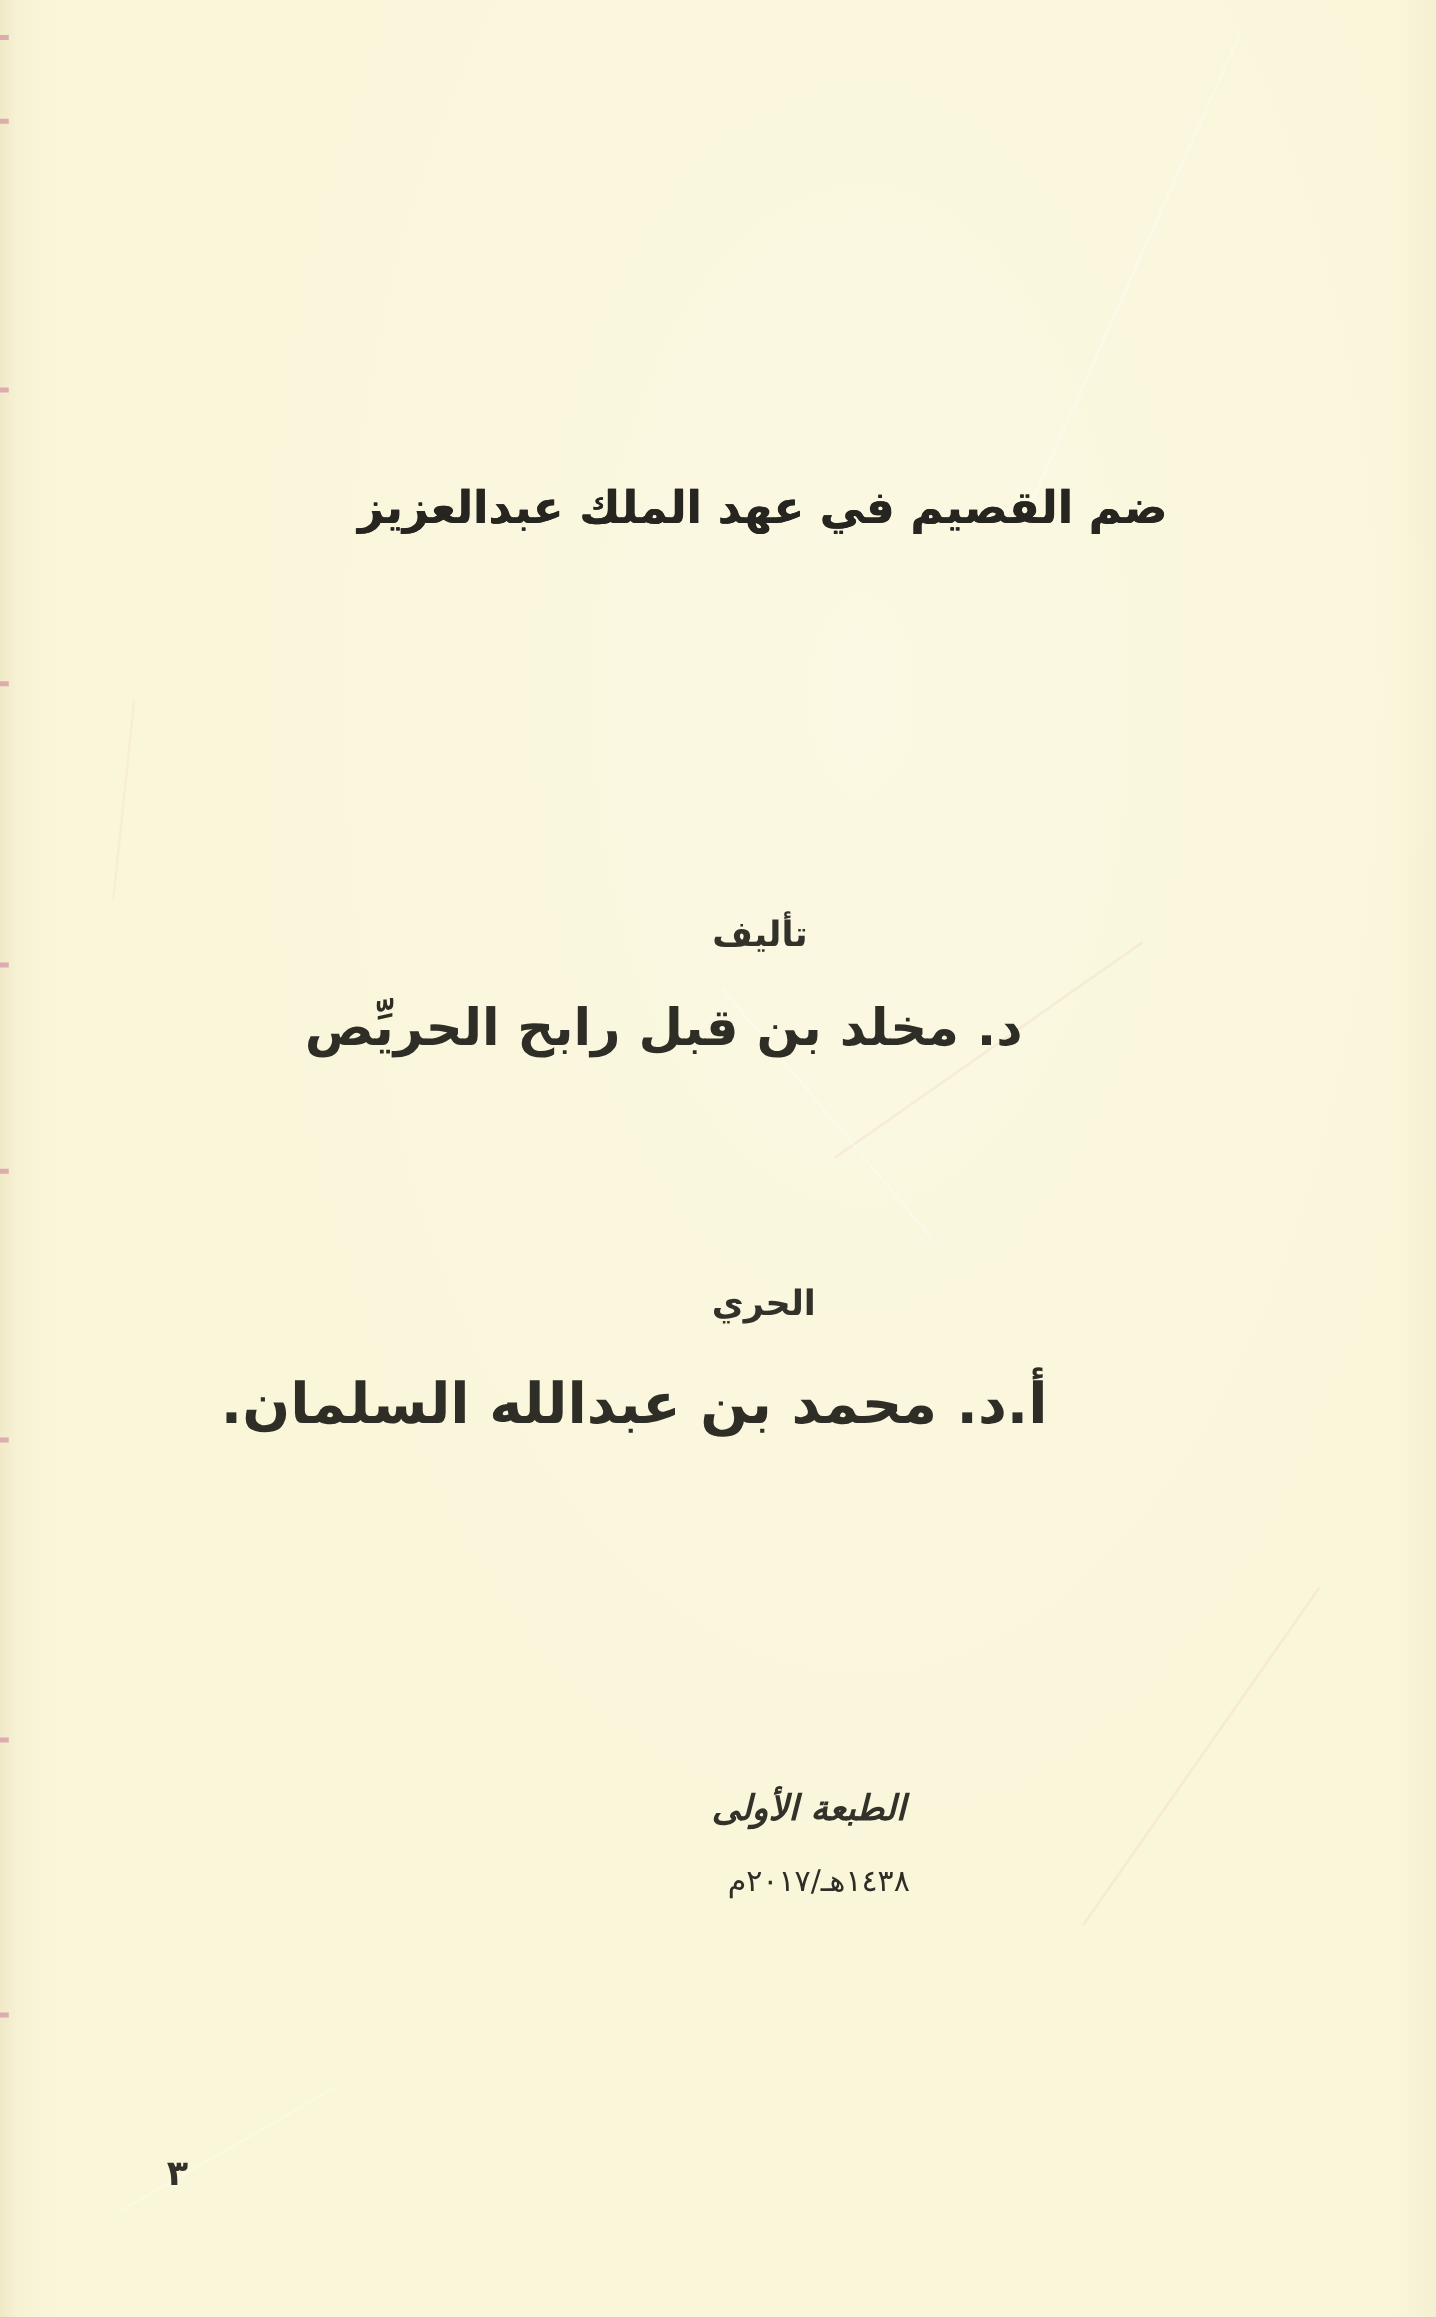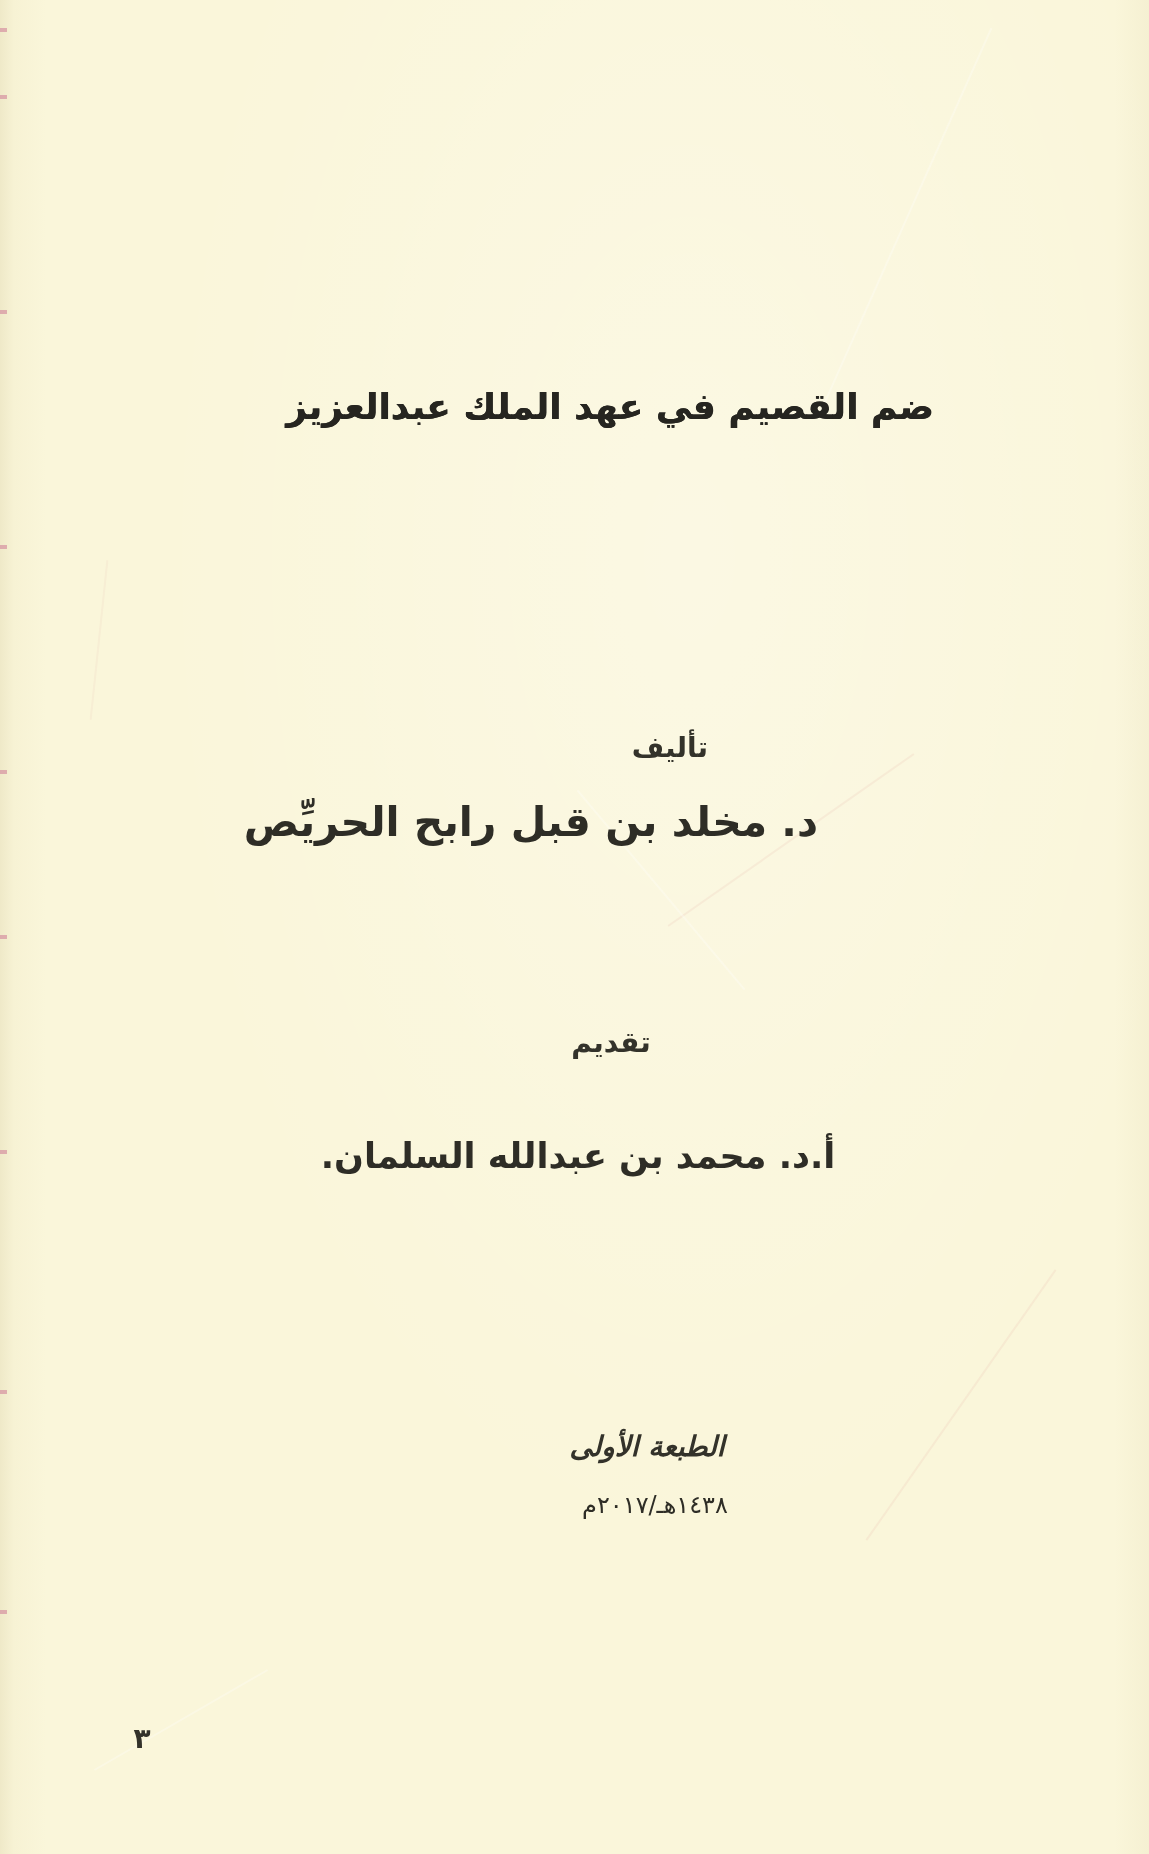--- a/index.html
+++ b/index.html
@@ -46,21 +46,20 @@
     font-weight: bold;
     color: #2e2d26;
   }
   .author-label {
     top: 731px;
     left: 508px;
     width: 200px;
     font-size: 28px;
     font-weight: bold;
     color: #33322a;
-    text-align: right;
   }
   .author-name {
     top: 798px;
     left: 340px;
     width: 478px;
     font-size: 41px;
     font-weight: bold;
     color: #2e2d26;
   }
   .presenter-label {
@@ -68,24 +67,23 @@
     left: 511px;
     width: 200px;
     font-size: 28px;
     font-weight: bold;
     color: #33322a;
   }
   .presenter-name {
     top: 1096px;
     left: 318px;
     width: 520px;
-    font-size: 35px;
+    font-size: 45px;
     font-weight: bold;
     color: #2e2d26;
-    margin-top: 40px;
   }
   .edition {
     top: 1430px;
     left: 547px;
     width: 200px;
     font-size: 28px;
     font-weight: bold;
     color: #33322a;
     font-style: italic;
   }
@@ -151,21 +149,21 @@
   <div class="edge-tick" style="top:1390px"></div>
   <div class="edge-tick" style="top:1610px"></div>
 
   <h1 class="block book-title">ضم القصيم في عهد الملك عبدالعزيز</h1>
 
 
   <div class="block author-label">تأليف</div>
 
   <div class="block author-name">د. مخلد بن قبل رابح الحريِّص</div>
 
-  <div class="block presenter-label">تقديم</div>
+  <div class="block presenter-label">الحري</div>
 
   <div class="block presenter-name">أ.د. محمد بن عبدالله السلمان.</div>
 
   <div class="block edition">الطبعة الأولى</div>
 
   <div class="block edition-date">١٤٣٨هـ/٢٠١٧م</div>
 
   <div class="block page-number">٣</div>
 
 </div>

